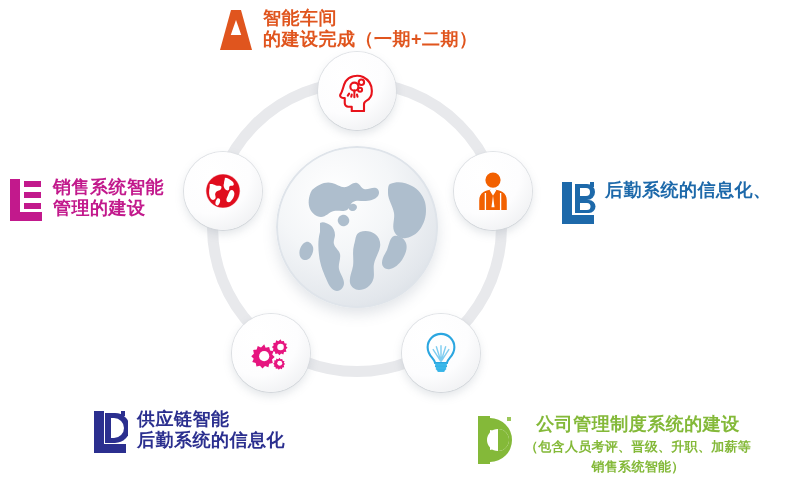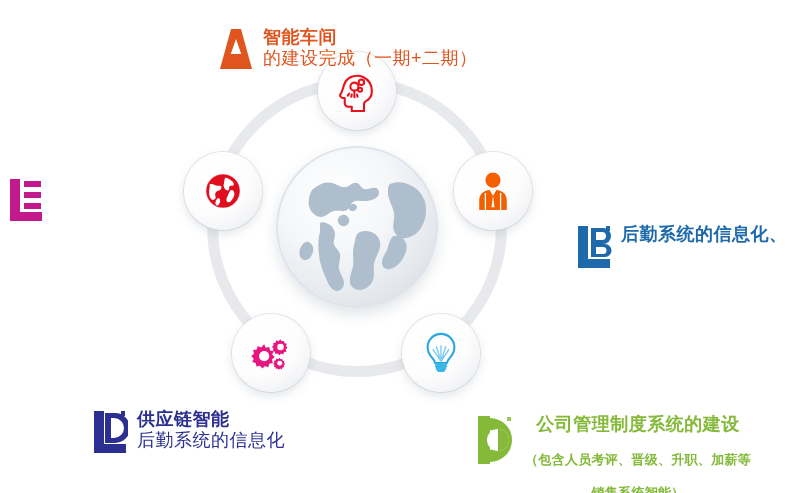--- a/index.html
+++ b/index.html
@@ -40,26 +40,26 @@
   .n-right {left:258px;top:86px;}
   .n-bright{left:206px;top:248px;}
   .n-bleft {left:36px; top:248px;}
   .n-left  {left:-12px;top:86px;}
 
   
   .callout{position:absolute;display:flex;align-items:flex-start;gap:9px;}
   .badge{flex:0 0 auto;position:relative;}
   .txt{line-height:1.18;white-space:nowrap;}
   .txt .l1{font-weight:bold;font-size:18px;letter-spacing:.5px;}
-  .txt .l2{font-weight:normal;font-size:18px;letter-spacing:.5px;}
-  .txt .sub{font-weight:bold;font-size:13px;letter-spacing:.3px;margin-top:17px;}
-
-  .c-a{left:218px;top:8px;margin-top:19px;}
+  .txt .l2{font-weight:bold;font-size:18px;letter-spacing:.5px;}
+  .txt .sub{font-weight:bold;font-size:13px;letter-spacing:.3px;margin-top:4px;}
+
+  .c-a{left:218px;top:8px;}
   .c-a .txt{color:#e0551e;}
-  .c-b{left:576px;top:180px;margin-top:44px;}
+  .c-b{left:560px;top:180px;}
   .c-b .txt{color:#1d69aa;}
   .c-c{left:478px;top:414px;}
   .c-c .txt{color:#84b939;text-align:center;}
   .c-d{left:92px;top:409px;}
   .c-d .txt{color:#2b2f8f;}
   .c-e{left:8px;top:177px;}
   .c-e .txt{color:#c2198c;}
 </style>
 </head>
 <body>
@@ -222,15 +222,19 @@
       <svg width="36" height="46" viewBox="0 0 36 46" aria-hidden="true">
         <path d="M2 2 H12 V35 H34 V44 H2 Z" fill="#c2198c"></path>
         <rect x="16" y="4" width="17" height="6" fill="#c2198c"></rect>
         <rect x="16" y="15" width="14" height="6" fill="#c2198c"></rect>
         <rect x="16" y="26" width="17" height="6" fill="#c2198c"></rect>
         <rect x="27" y="4" width="6" height="28" fill="#c2198c"></rect>
         <rect x="27" y="10" width="6" height="5" fill="#ffffff"></rect>
         <rect x="27" y="21" width="6" height="5" fill="#ffffff"></rect>
       </svg>
     </span>
+    <span class="txt">
+      <div class="l1">销售系统智能</div>
+      <div class="l2">管理的建设</div>
+    </span>
   </div>
 
 </div>
 
 </body></html>

